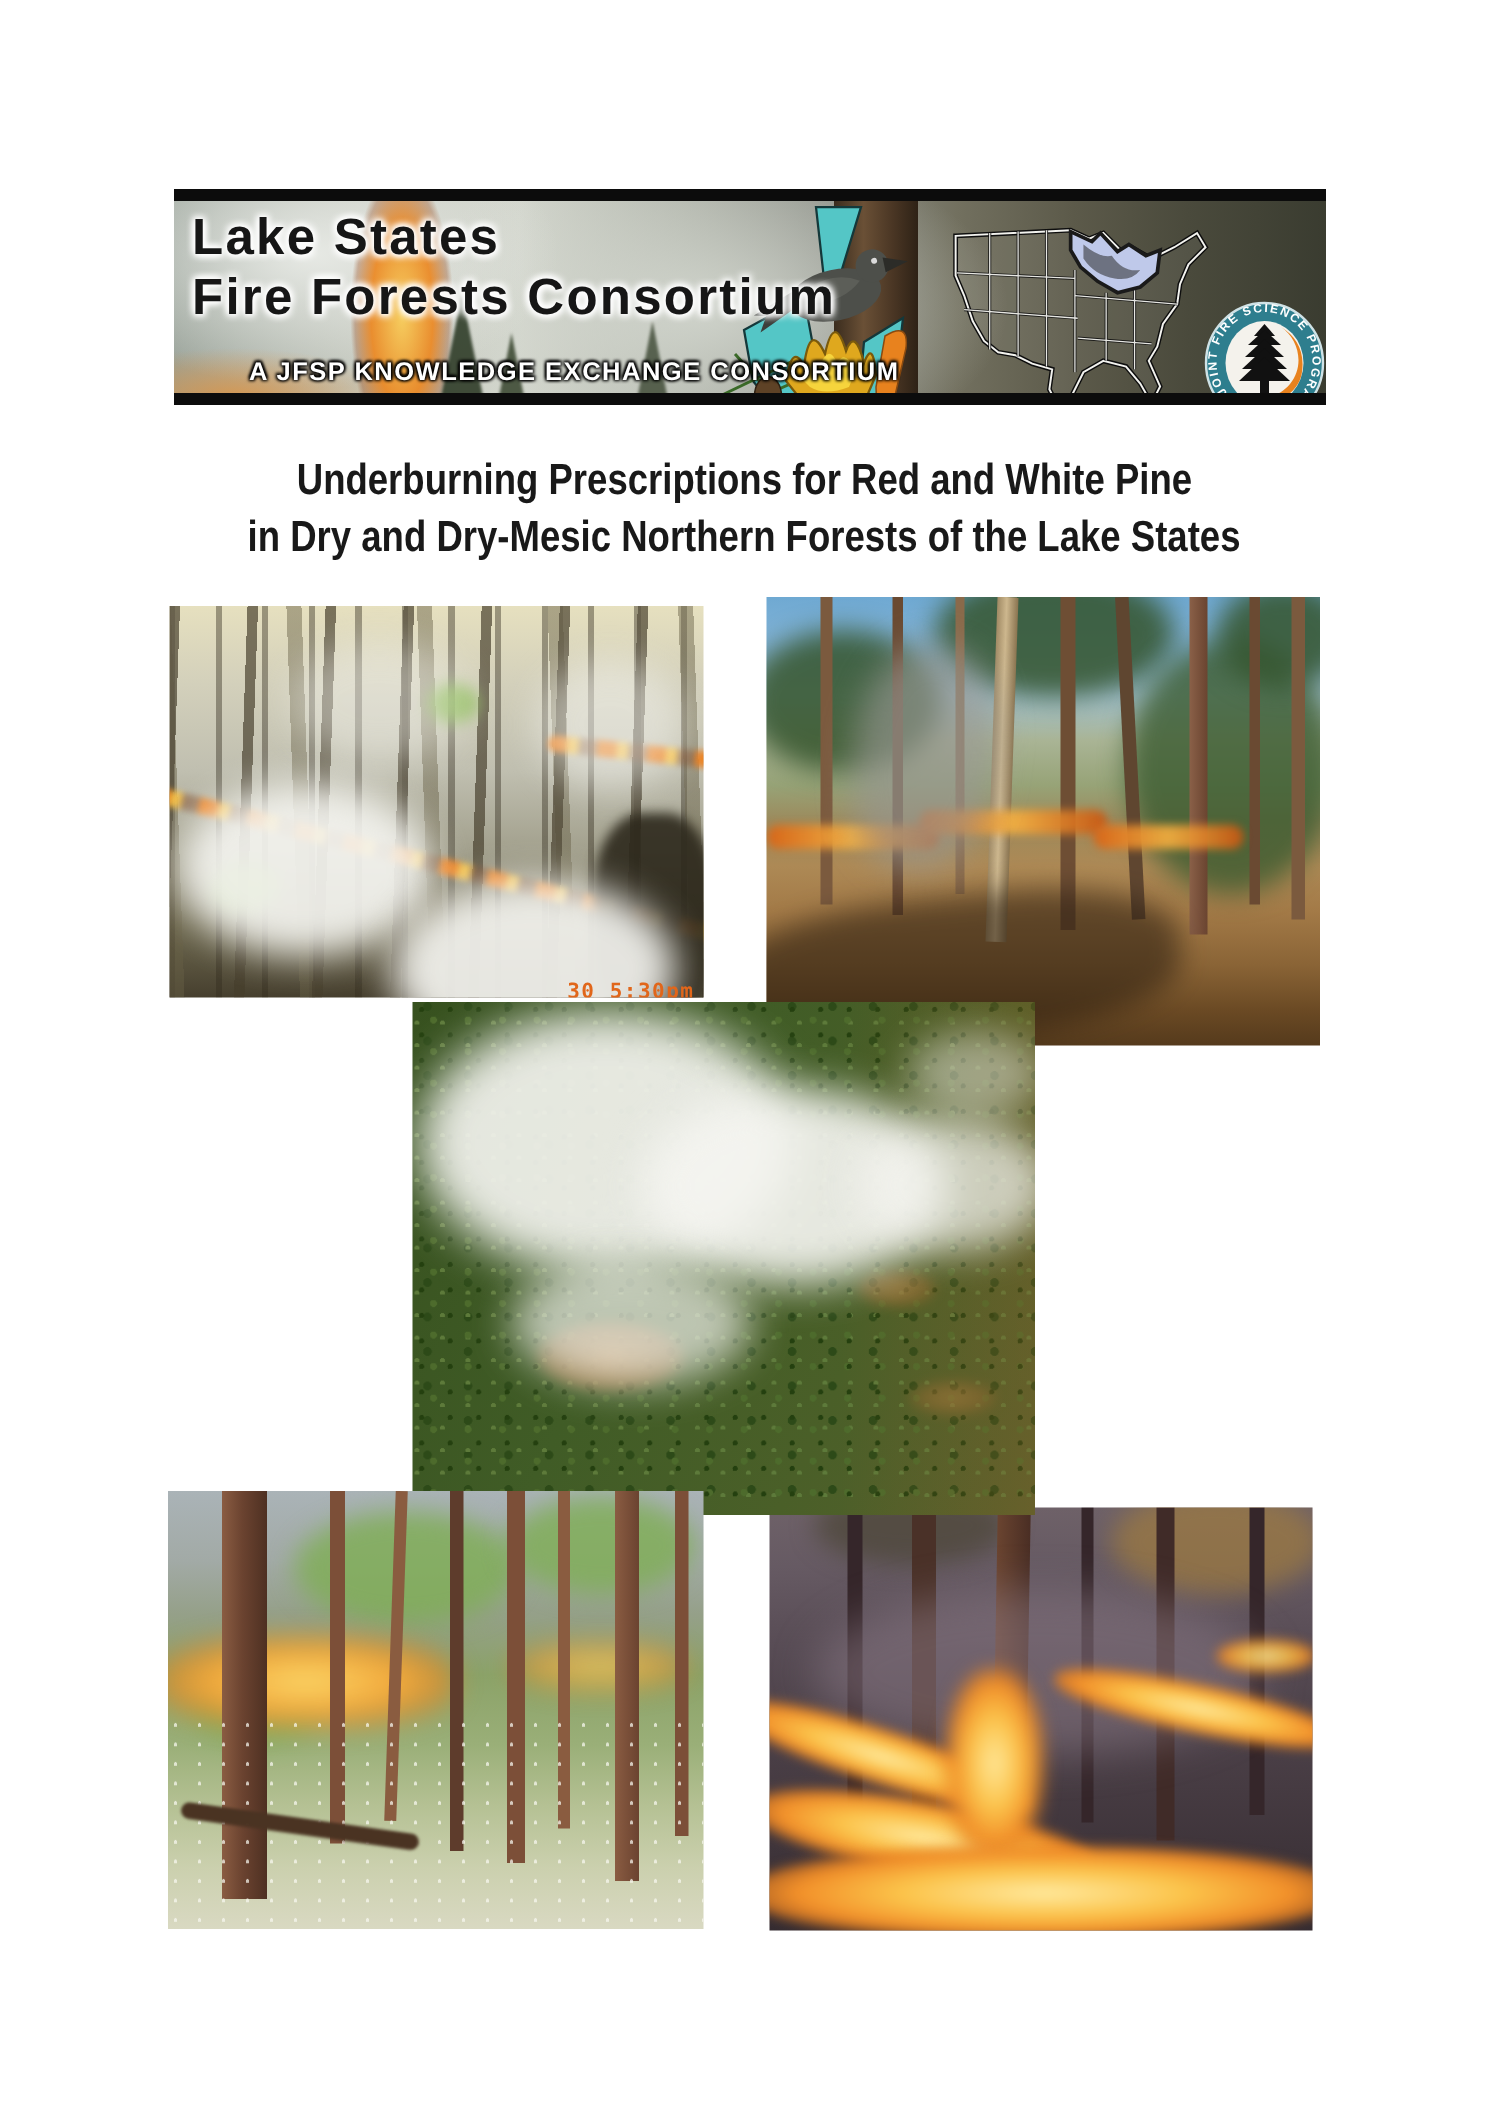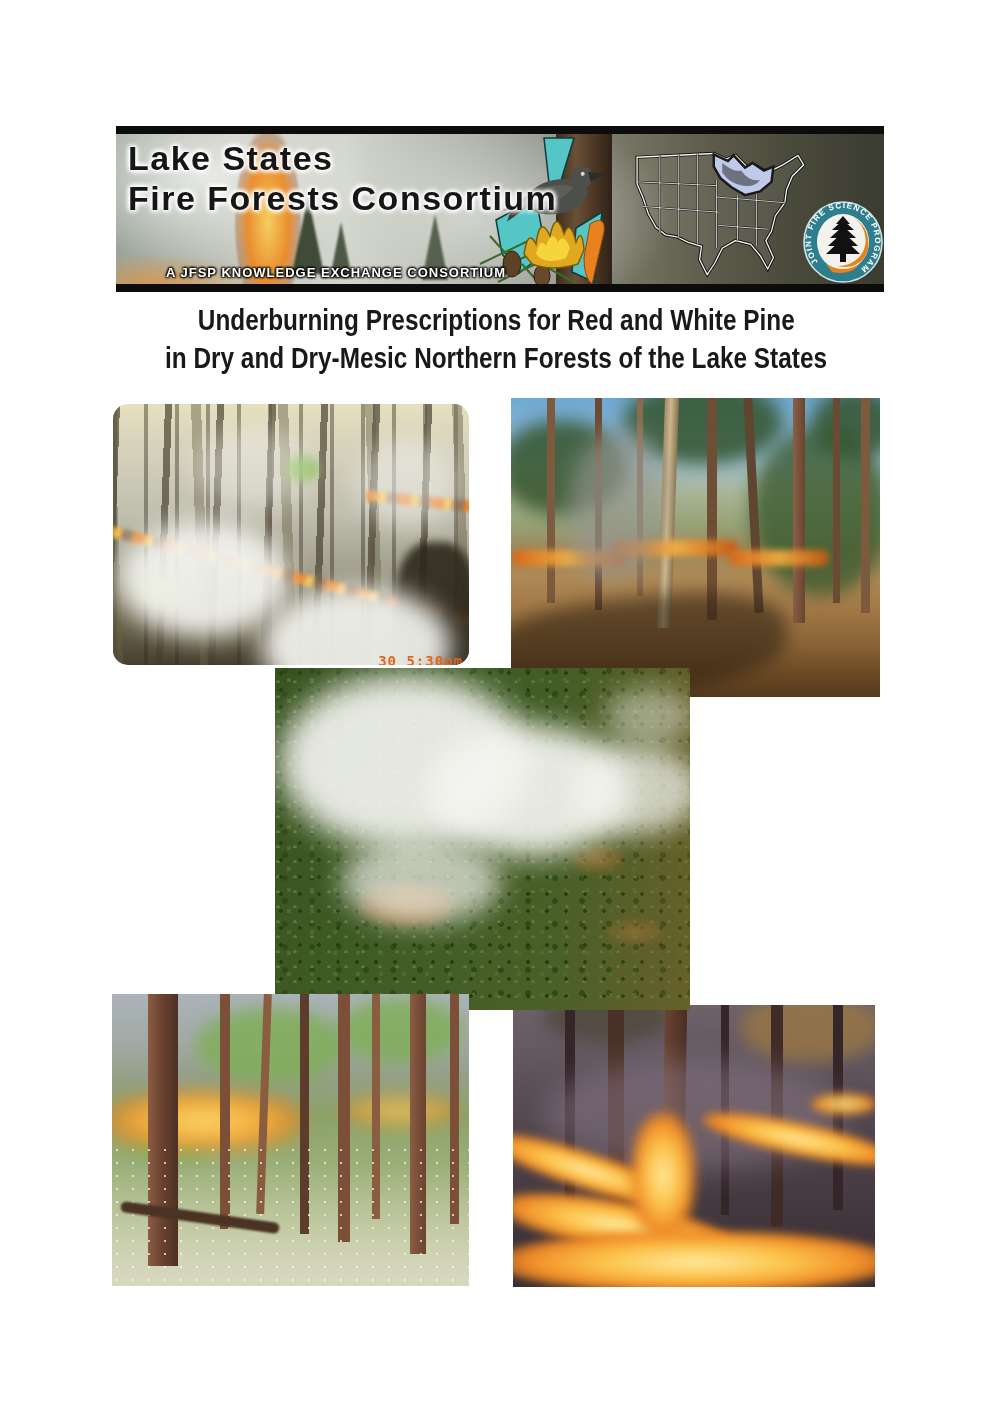--- a/index.html
+++ b/index.html
@@ -5,62 +5,62 @@
   * { margin:0; padding:0; box-sizing:border-box; }
   html,body { background:#888; }
   body { font-family:"Liberation Sans", sans-serif; }
   .page {
     position:relative; width:992px; height:1403px; background:#ffffff;
     margin:0 auto; overflow:hidden;
   }
 
   
   .banner {
-    position:absolute; left:116px; top:126px; width:768px; height:166px;
+    position:absolute; left:116px; top:126px; width:768px; height:144px;
     overflow:hidden;
     background:
       radial-gradient(ellipse 46px 130px at 152px 58%, rgba(248,206,90,.95) 0%, rgba(236,134,30,.9) 45%, rgba(150,70,20,.35) 68%, rgba(0,0,0,0) 75%),
       radial-gradient(ellipse 150px 46px at 40px 96%, rgba(236,140,40,.65) 0%, rgba(0,0,0,0) 70%),
       radial-gradient(ellipse 220px 120px at 12% 30%, rgba(236,238,234,.9) 0%, rgba(0,0,0,0) 75%),
       radial-gradient(ellipse 260px 140px at 46% 55%, rgba(214,218,210,.85) 0%, rgba(0,0,0,0) 78%),
       linear-gradient(90deg, #9aa39a 0%, #c2c6bc 16%, #d2d5cc 30%, #aeb2a8 44%, #8e9189 56%, #72705f 68%, #5c5a4a 78%, #4a4a3c 88%, #3a3c30 100%);
   }
   .banner-bar { position:absolute; left:0; width:100%; height:8px; background:#0c0c0c; z-index:9; }
   .banner-bar.top { top:0; } .banner-bar.bottom { bottom:0; }
   .conifer { position:absolute; width:0; height:0; filter:blur(1px); }
   .trunk-big { position:absolute; left:440px; top:8px; width:56px; height:150px;
     background:linear-gradient(90deg,#3a2c1e 0%, #6a5036 35%, #4a3624 70%, #2e2216 100%); z-index:1; }
   .banner-title {
     position:absolute; left:12px; top:12px; z-index:5; color:#161616;
     font-weight:bold; font-size:34px; line-height:40px; letter-spacing:1.5px;
     text-shadow:0 0 3px #fff, 2px 2px 4px rgba(255,255,255,.95), -2px -2px 4px rgba(255,255,255,.9), 2px -2px 4px rgba(255,255,255,.85), -2px 2px 4px rgba(255,255,255,.85);
   }
   .banner-tagline {
     position:absolute; left:10px; bottom:12px; z-index:6; color:#ffffff;
-    font-weight:bold; font-size:13px; letter-spacing:1px;
+    font-weight:bold; font-size:17px; letter-spacing:1px;
     text-shadow:1px 1px 2px #000, -1px -1px 2px #000, 1px -1px 2px #000, -1px 1px 2px #000;
     padding-left:40px;
   }
   .bird-art { position:absolute; left:362px; top:10px; width:170px; height:150px; z-index:3; }
   .us-map { position:absolute; left:500px; top:18px; width:205px; height:142px; z-index:2; }
   .jfsp-logo { position:absolute; left:686px; top:74px; width:82px; height:84px; z-index:4; }
 
   
   .doc-title { position:absolute; left:0; top:301px; width:992px; text-align:center;
     font-weight:bold; color:#191919; font-size:29px; line-height:38px; }
   .doc-title span { display:inline-block; transform:scaleX(.84); white-space:nowrap; }
 
   
   .photo { position:absolute; overflow:hidden; }
   .layer { position:absolute; }
   .puff { position:absolute; border-radius:50%; filter:blur(12px); background:rgba(244,244,240,.92); }
   .trk { position:absolute; top:0; }
 
   #photo1 { left:113px; top:404px; width:356px; height:261px; z-index:1;
-    background:linear-gradient(180deg,#e6e0bf 0%, #d3d0bb 20%, #c0bfb0 42%, #a3a18e 62%, #6e6950 82%, #463f2e 100%);border-radius:15px; }
+    background:linear-gradient(180deg,#e6e0bf 0%, #d3d0bb 20%, #c0bfb0 42%, #a3a18e 62%, #6e6950 82%, #463f2e 100%); }
   .p1-trunks { left:0; top:0; width:100%; height:100%; opacity:.85;
     background:
       repeating-linear-gradient(92deg, rgba(70,62,44,.8) 0 7px, rgba(0,0,0,0) 7px 52px),
       repeating-linear-gradient(88deg, rgba(104,96,70,.55) 0 10px, rgba(0,0,0,0) 10px 87px),
       repeating-linear-gradient(90deg, rgba(52,46,32,.5) 0 4px, rgba(0,0,0,0) 4px 31px); }
   .fireline { position:absolute; height:11px; filter:blur(2px); border-radius:6px;
     background:repeating-linear-gradient(90deg, rgba(238,128,28,.95) 0 13px, rgba(250,196,70,.9) 13px 21px, rgba(120,58,18,.45) 21px 33px); }
   .greendot { position:absolute; border-radius:50%; filter:blur(5px); background:rgba(134,184,78,.8); }
   .p1-stamp { position:absolute; right:6px; bottom:-4px; color:#e1661a; font-family:"DejaVu Sans Mono", monospace;
     font-weight:bold; font-size:14px; letter-spacing:1px; z-index:5; }

